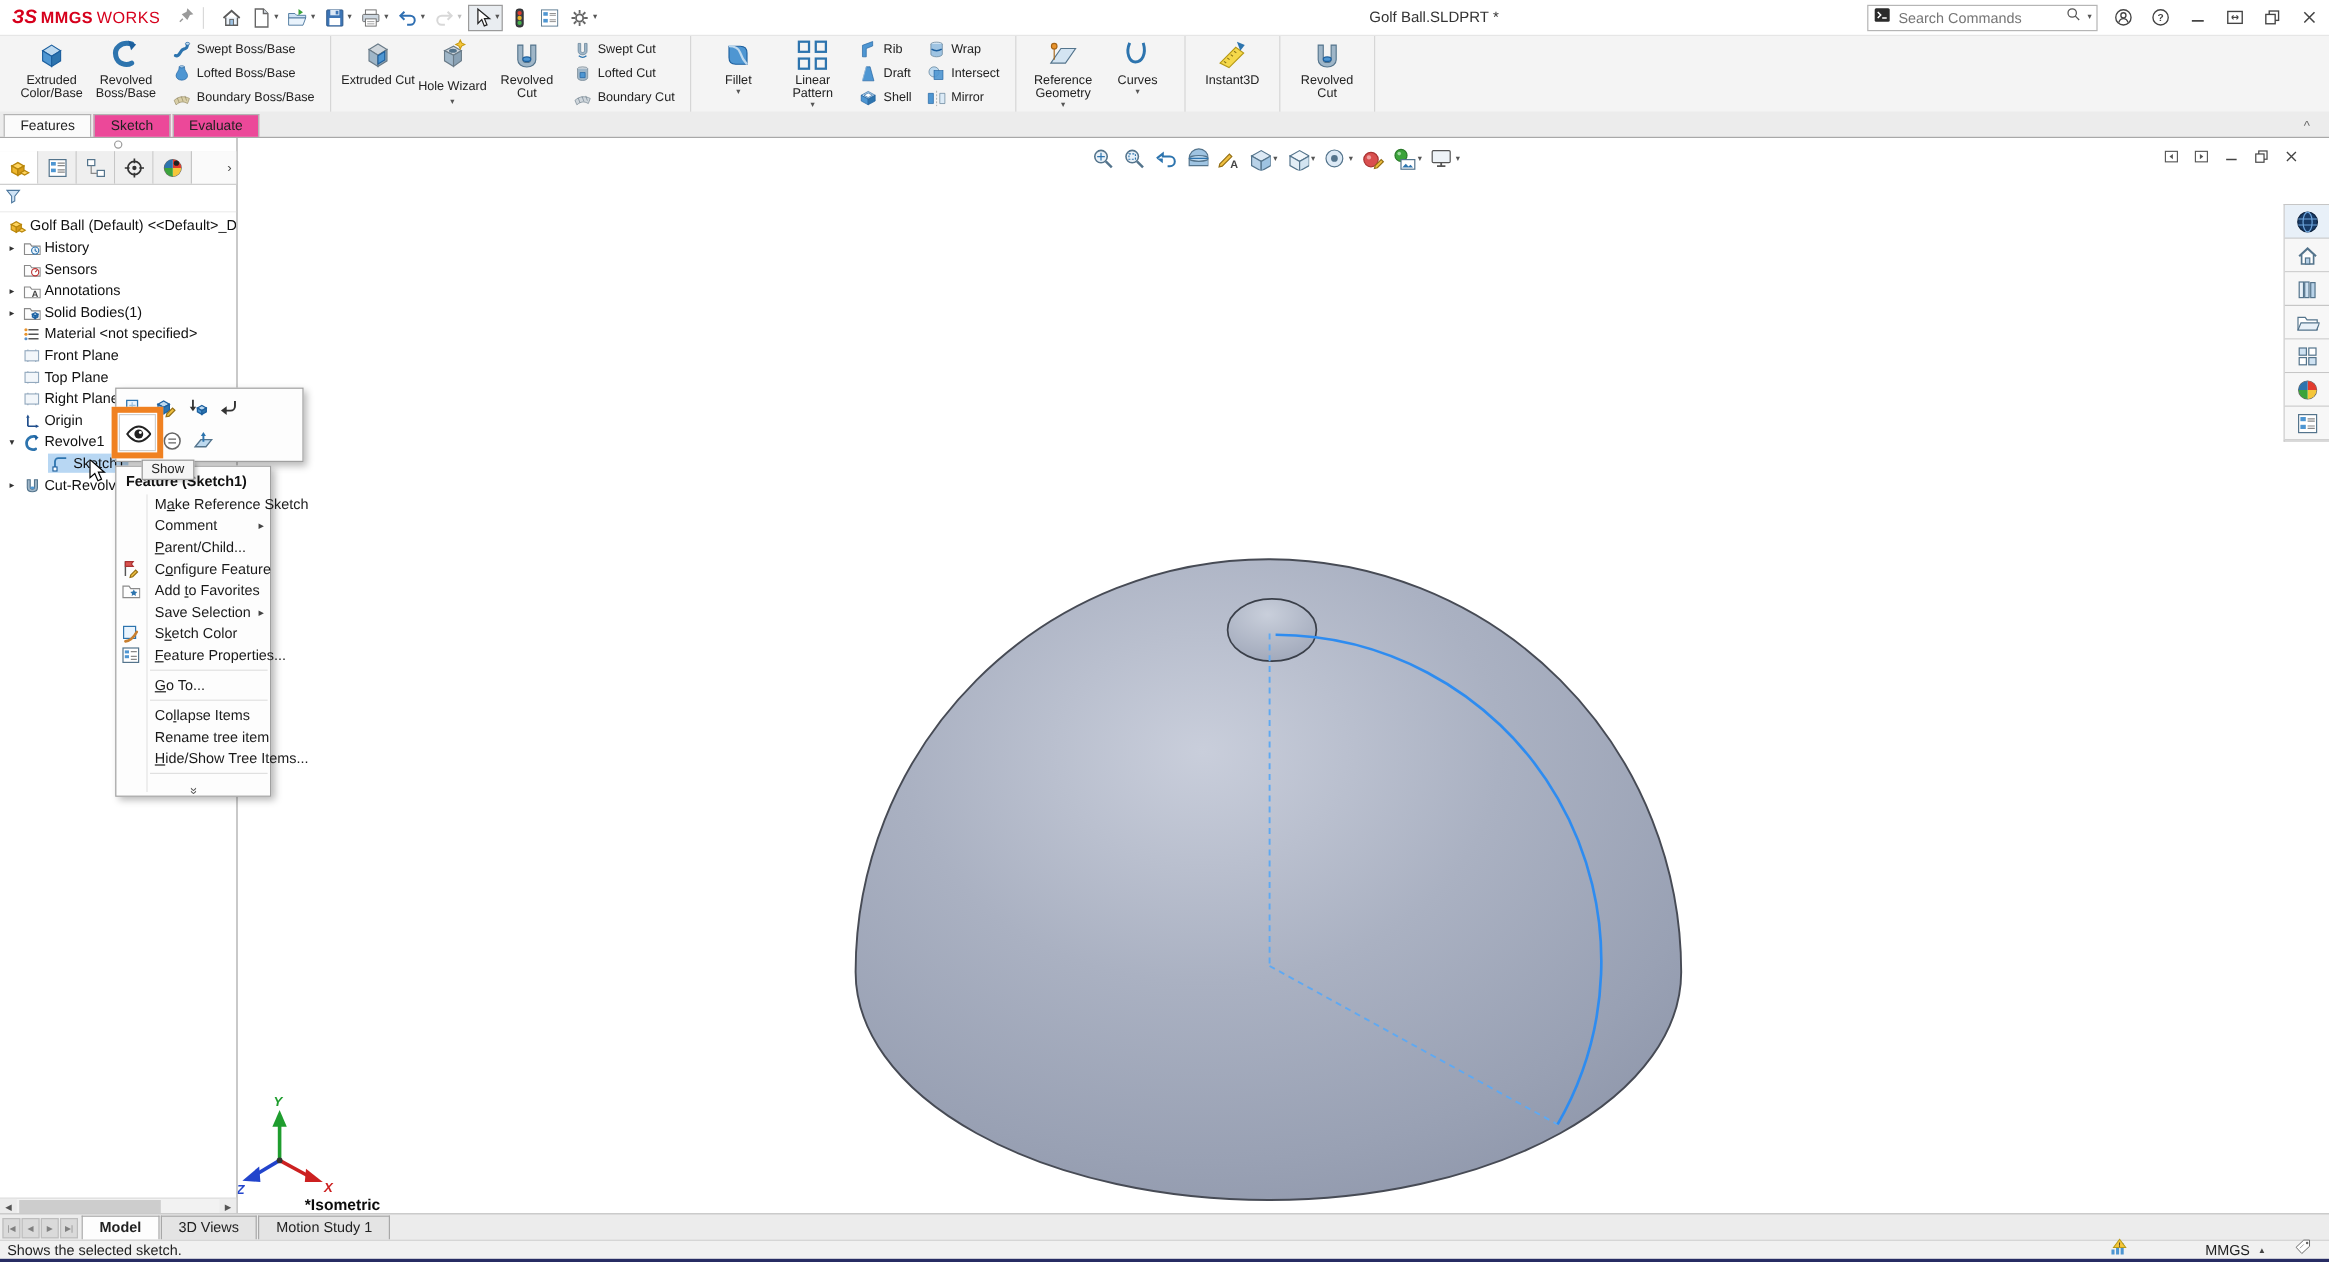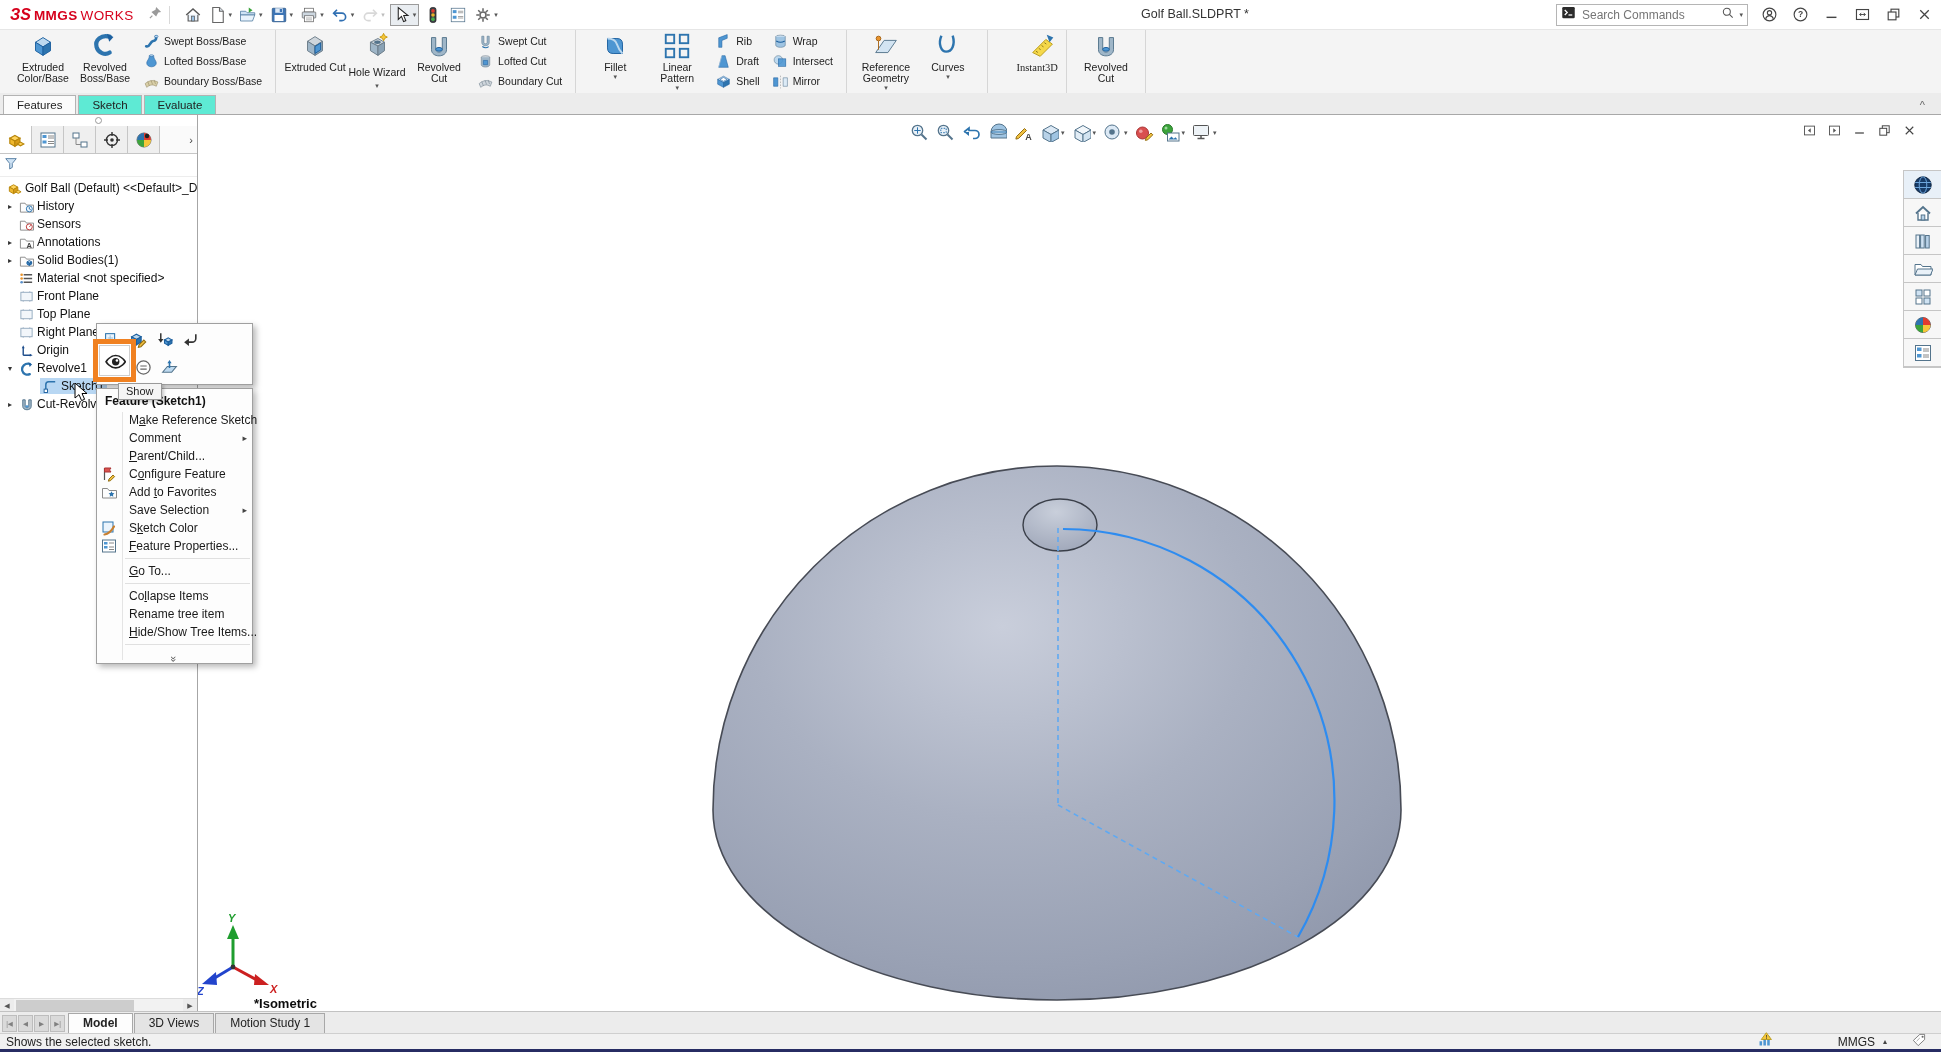--- a/index.html
+++ b/index.html
@@ -31,21 +31,21 @@
   #ribbon{position:absolute;top:29px;left:0;right:0;height:86px;background:#f4f4f4;z-index:20;}
   #ribbon-content{height:65px;display:flex;align-items:flex-start;padding-left:4px;}
   .rgroup{display:flex;align-items:flex-start;padding:2px 8px;border-right:1px solid #d6d6d6;height:61px;}
   .rlarge{display:flex;flex-direction:column;align-items:center;width:62px;min-height:58px;}
   .rlabel{font-size:10.5px;line-height:11px;text-align:center;color:#222;margin-top:1px;}
   .rstack{display:flex;flex-direction:column;margin-left:2px;}
   .rsmall{display:flex;align-items:center;height:20px;gap:4px;font-size:10.5px;color:#222;padding:0 5px;white-space:nowrap;}
   #ribbon-tabs{position:absolute;left:0;right:0;bottom:0;height:21px;background:#ececec;
                border-bottom:1px solid #a8a8a8;display:flex;align-items:flex-end;padding-left:3px;}
   .rtab{font-size:11.5px;color:#222;padding:3px 13px 3px;border:1px solid #b3b3b3;border-bottom:none;
-        background:#5eead4;margin-right:2px;}
+        background:#ec4899;margin-right:2px;}
   .rtab.active{background:#fbfbfb;}
   #ribbon-collapse{position:absolute;right:10px;bottom:3px;font-size:11px;color:#666;border:none;background:none;line-height:10px;}
 
   
   #leftpanel{position:absolute;top:115px;left:0;width:197px;bottom:40px;background:#fff;
              border-right:1px solid #a6a6a6;z-index:10;overflow:hidden;}
   #lp-splitter{height:11px;display:flex;align-items:center;justify-content:center;}
   #lp-splitter .dot{width:5px;height:5px;border:1px solid #9a9a9a;border-radius:50%;}
   #cmtabs{height:27px;display:flex;align-items:stretch;border-bottom:1px solid #c6c6c6;background:#f0f0f0;}
   .cmtab{width:31px;display:flex;align-items:center;justify-content:center;border-right:1px solid #c6c6c6;background:#efefef;}
@@ -79,21 +79,21 @@
   
   #ctxwrap{position:absolute;left:96px;top:323px;z-index:50;width:157px;}
   #ctx-toolbar{position:absolute;left:0;top:0;width:157px;height:62px;background:#fdfdfd;
                border:1px solid #a0a0a0;box-shadow:3px 3px 6px rgba(0,0,0,.28);box-sizing:border-box;}
   .ctxrow{position:absolute;left:7px;display:flex;gap:9px;align-items:center;}
   #ctx-orange{position:absolute;left:-3px;top:16px;width:43px;height:43px;box-sizing:border-box;
               border:5px solid #f08121;background:#fff;display:flex;align-items:center;justify-content:center;z-index:3;}
   #ctx-orange .inner{width:31px;height:31px;border:1px solid #cfcfcf;display:flex;align-items:center;justify-content:center;box-sizing:border-box;background:#fff;}
   #ctx-tooltip{position:absolute;left:22px;top:60px;background:#f5f5f5;border:1px solid #9a9a9a;
                font-size:11px;color:#222;padding:1px 7px 2px;z-index:6;box-shadow:2px 2px 3px rgba(0,0,0,.2);}
-  #ctx-menu{position:absolute;left:0;top:65px;width:157px;background:#fdfdfd;border:1px solid #a0a0a0;
+  #ctx-menu{position:absolute;left:0;top:65px;width:130px;background:#fdfdfd;border:1px solid #a0a0a0;
             box-shadow:3px 3px 6px rgba(0,0,0,.28);box-sizing:border-box;padding-bottom:2px;z-index:2;}
   #ctx-menu .gutter{position:absolute;left:25px;top:23px;bottom:3px;width:1px;background:#e4e4e4;}
   #ctx-header{font-weight:bold;font-size:12px;padding:5px 8px 3px;color:#111;}
   .citem{position:relative;height:18px;line-height:18px;padding-left:32px;font-size:12px;color:#1a1a1a;white-space:nowrap;}
   .citem .ic{position:absolute;left:4px;top:1px;}
   .citem .sub{position:absolute;right:5px;top:0;font-size:9px;color:#444;}
   .csep{height:1px;background:#e0e0e0;margin:3px 2px 3px 28px;}
   .cchev{height:13px;text-align:center;color:#555;}
   .cchev span{display:inline-block;transform:rotate(90deg);font-size:11px;letter-spacing:-2px;}
   .citem u{text-decoration:underline;}
@@ -516,21 +516,21 @@
           <span class="ic" style="height: 30px; width: 30px;">
             <svg viewBox="0 0 32 32" xmlns="http://www.w3.org/2000/svg">
               <path d="M9 5c-4 9 0 17 5 17 6 0 10-7 7-17" fill="none" stroke="#2d74ae" stroke-width="2.6"></path>
             </svg>
           </span>
           <span class="rlabel">Curves</span>
           <span class="caret">▾</span>
         </button>
       </div>
       <div class="rgroup">
-        <button class="rlarge" style="border: none; background: none; padding: 0px; font-family: Liberation Serif, serif; align-items: flex-end;">
+        <button class="rlarge" style="border: none; background: none; padding: 0px; font-family: Liberation Sans, sans-serif;">
           <span class="ic" style="height: 30px; width: 30px;">
             <svg viewBox="0 0 32 32" xmlns="http://www.w3.org/2000/svg">
               <path d="M5 23 19 9l7 5L13 27z" fill="#f5d84a" stroke="#b79a16"></path>
               <path d="M8.5 21.5l2 1.4M11.5 18.5l2 1.4M14.5 15.5l2 1.4M17.5 12.5l2 1.4" stroke="#8a741a"></path>
               <path d="M20 4l7 3-4 5z" fill="#2d74ae"></path>
             </svg>
           </span>
           <span class="rlabel">Instant3D</span>
         </button>
       </div>

